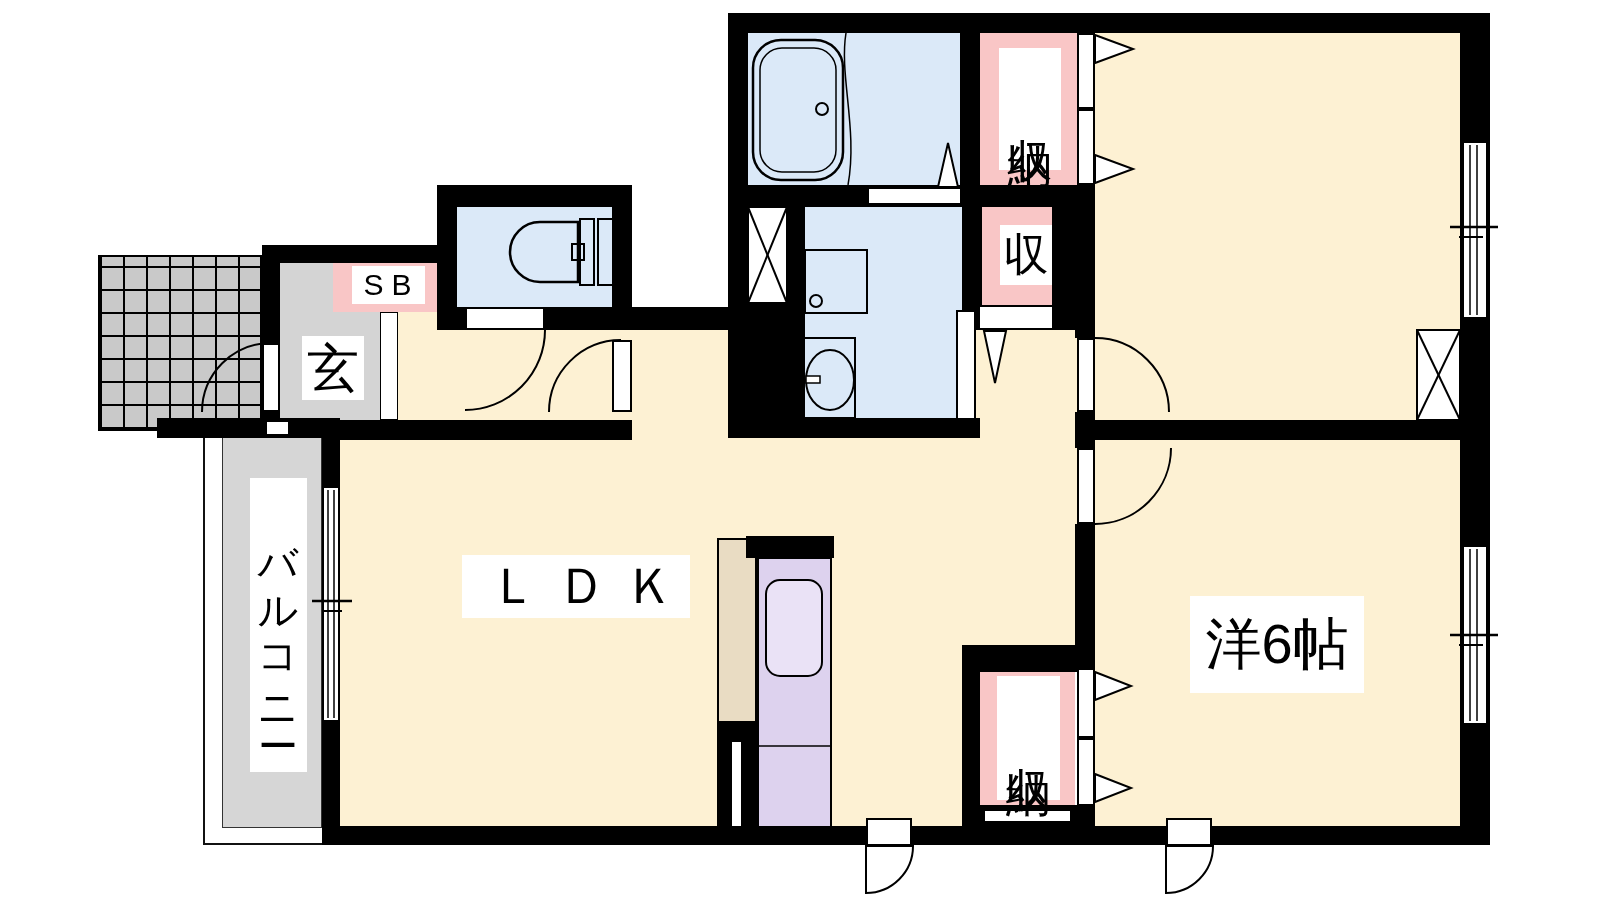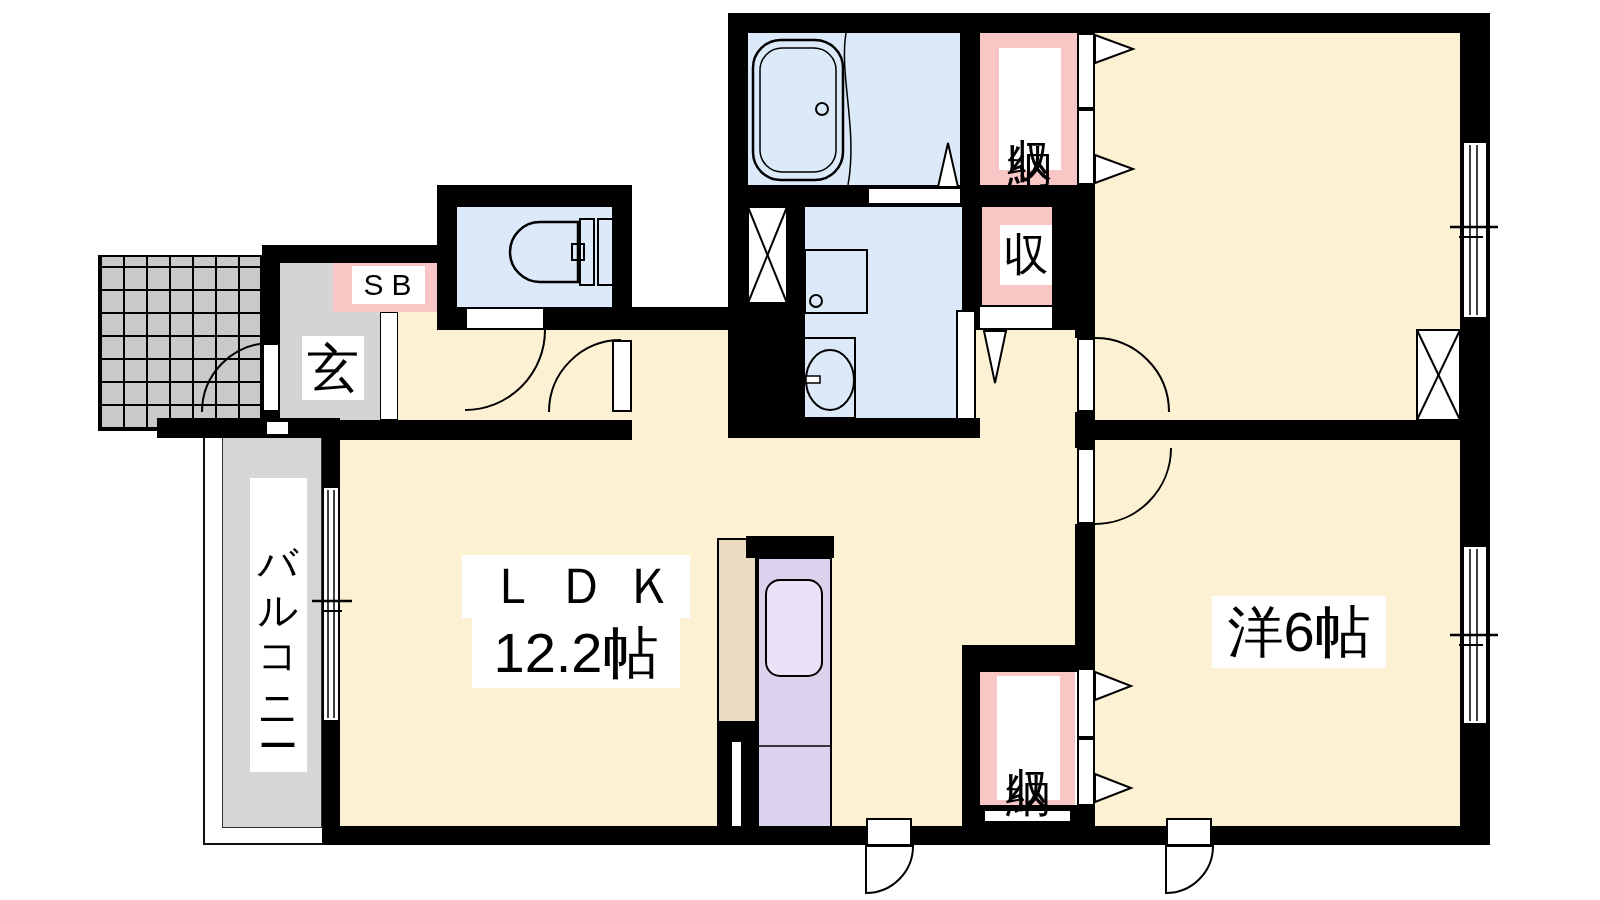--- a/index.html
+++ b/index.html
@@ -175,22 +175,21 @@
     <g stroke="#000">
       <line x1="312" y1="601" x2="352" y2="601" stroke-width="2.5"></line>
         <line x1="322" y1="611" x2="342" y2="611" stroke-width="2"></line>
       <line x1="1450" y1="227" x2="1498" y2="227" stroke-width="2.5"></line>
         <line x1="1459" y1="237" x2="1483" y2="237" stroke-width="2"></line>
       <line x1="1450" y1="635" x2="1498" y2="635" stroke-width="2.5"></line>
         <line x1="1459" y1="645" x2="1483" y2="645" stroke-width="2"></line>
     </g>
   </svg>
 
-  <div class="abs lbl" style="left:1190px;top:596px;width:174px;height:72px;font-size:56px;margin-left:22px;">洋6帖</div>
+  <div class="abs lbl" style="left:1190px;top:596px;width:174px;height:97px;font-size:56px;">洋6帖</div>
   <div class="abs lbl" style="left:462px;top:555px;width:228px;height:63px;font-size:50px;letter-spacing:18px;padding-left:30px;">ＬＤＫ</div>
-  <div class="abs lbl" style="left:472px;top:618px;width:208px;height:70px;font-size:56px;">12.2帖</div>
   <div class="abs lbl vlbl" style="left:250px;top:478px;width:57px;height:294px;font-size:40px;">バルコニー</div>
   <div class="abs lbl" style="left:302px;top:336px;width:62px;height:64px;font-size:52px;">玄</div>
   <div class="abs lbl" style="left:352px;top:266px;width:73px;height:38px;font-size:30px;letter-spacing:8px;padding-left:6px;">SB</div>
   <div class="abs lbl vlbl" style="left:999px;top:48px;width:62px;height:122px;font-size:45px;">収納</div>
   <div class="abs lbl" style="left:1000px;top:225px;width:52px;height:60px;font-size:45px;">収</div>
   <div class="abs lbl vlbl" style="left:997px;top:676px;width:63px;height:124px;font-size:45px;">収納</div>
 </div>
 
 </body></html>

